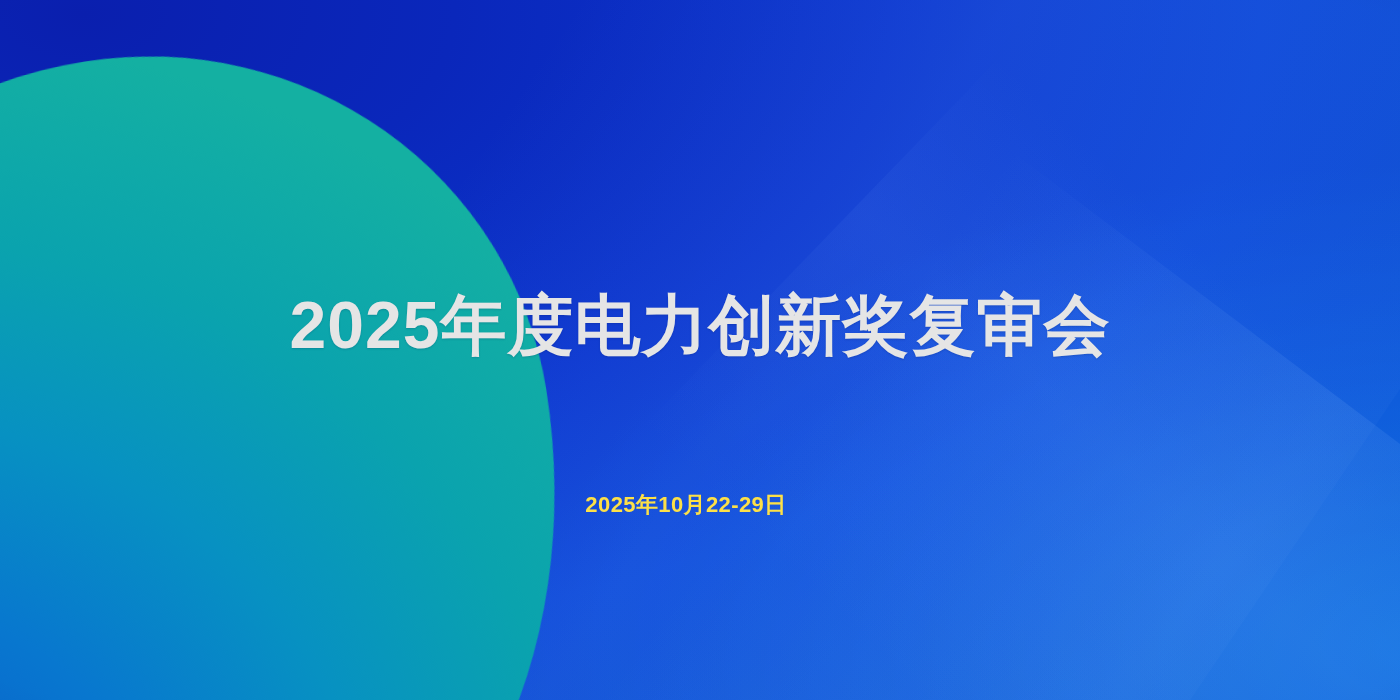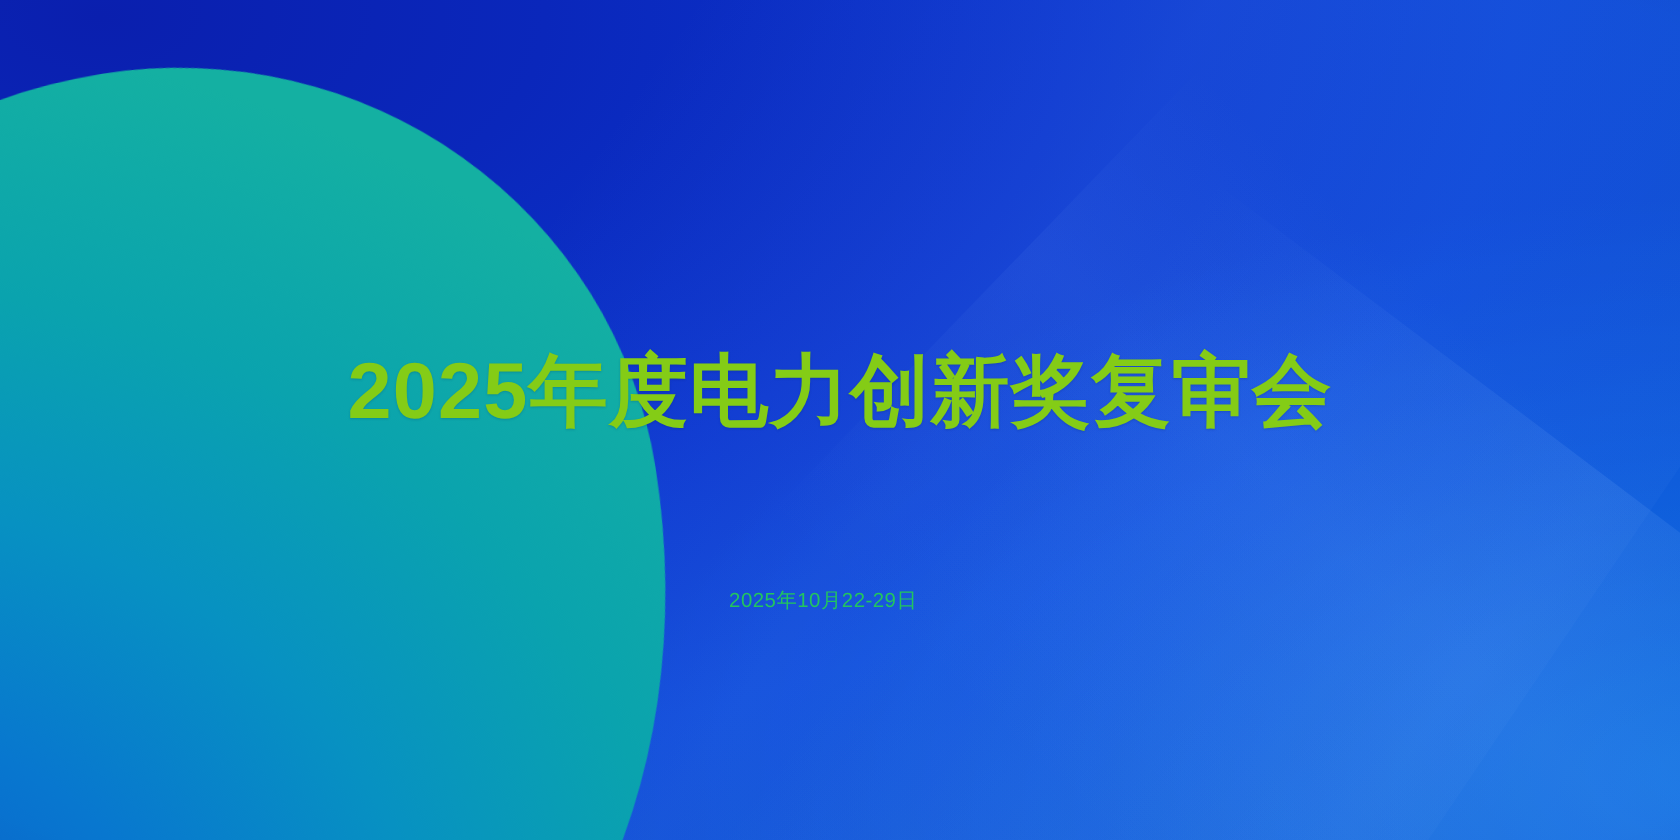--- a/index.html
+++ b/index.html
@@ -116,39 +116,39 @@
   .content {
     position: absolute;
     inset: 0;
   }
   .title {
     position: absolute;
     left: 0;
     right: 0;
     top: 245px;
     text-align: center;
-    color: #84cc16;
+    color: #e5e5e5;
     font-size: 66px;
     font-weight: 700;
     letter-spacing: 1px;
     line-height: 1.12;
     text-shadow: 0 1px 2px rgba(0,20,80,0.18);
   }
   .subtitle-block {
     position: absolute;
     left: 0;
     right: 0;
     top: 488px;
     text-align: center;
     padding-right: 28px;
   }
   .subtitle-line {
-    color: #22c55e;
-    font-size: 17px;
-    font-weight: 400;
+    color: #fde047;
+    font-size: 22px;
+    font-weight: 700;
     line-height: 1.58;
     letter-spacing: .4px;
   }
 </style>
 </head>
 <body>
 
 <div id="slide">
 
   <div class="bg-layer bg-base"></div>

